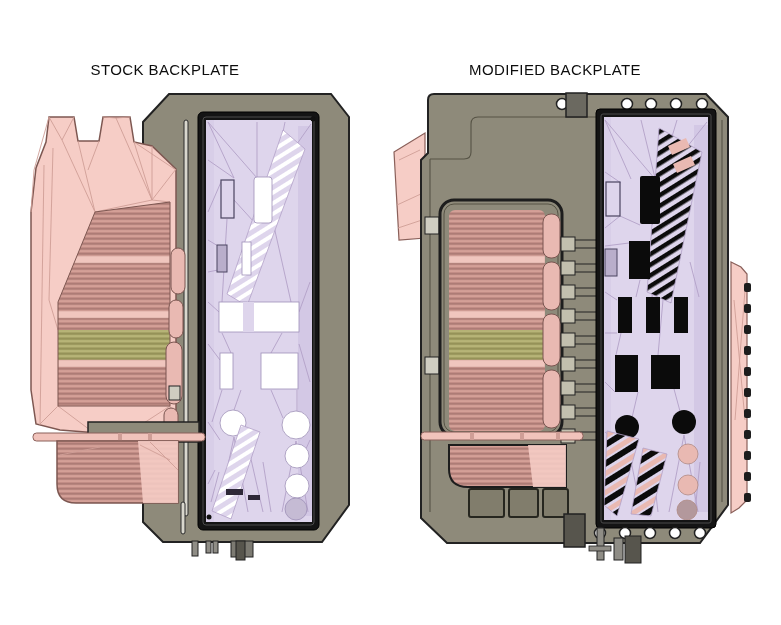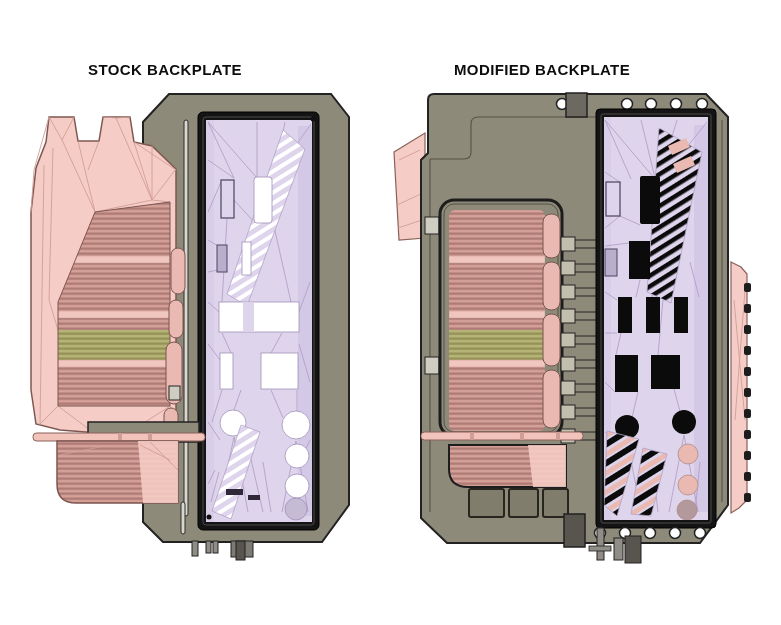--- a/index.html
+++ b/index.html
@@ -1,21 +1,21 @@
 <!DOCTYPE html>
 <html style="--background: #ffffff; --title-ink: #0d0d0d; --ink: #222222; --olive: #8e8a7a; --olive-dark: #6f6c5e; --olive-light: #c2bfae; --olive-clip: #cfcdc1; --olive-slot: #817d6c; --fin-base: #c28d86; --fin-light: #dca89f; --fin-dark: #9f716b; --fin-olive: #a5a266; --fin-olive-light: #bfbc7e; --fin-olive-dark: #8a874f; --pink-light: #f6cdc6; --pink-rod: #f1c3bb; --pink-line: #8a605a; --pink-facet: #cf9e96; --capsule: #e9b9b2; --divider: #f0c6be; --lavender: #ded5ec; --lavender-dark: #cfc2e2; --mesh-line: #b2a1c8; --mesh-edge: #9e90b8; --mesh-outline: #4a4460; --frame-black: #141414; --cut-black: #0b0b0b; --cut-grey: #b9aecb; --white: #ffffff; --pin-grey: #8f8d86; --pin-dark: #57554d; --tab-dark: #6b6960; --bump-black: #1c1c1c; --hatch-dash: #2e2838; --slot-light: #d9d7cd;"><head>
 <meta charset="utf-8">
 <style>
   html,body{margin:0;padding:0;background:var(--background,#fff);}
   body{width:781px;height:625px;position:relative;overflow:hidden;
        font-family:"Liberation Sans", sans-serif;}
-  .fig-title{position:absolute;font-weight:bold;font-size:15px;letter-spacing:.4px;
+  .fig-title{position:absolute;font-weight:normal;font-size:15px;letter-spacing:.4px;
        color:var(--title-ink,#0d0d0d);text-align:center;white-space:nowrap;}
   #stock-title{left:20px;top:61px;width:290px;}
-  #modified-title{left:407px;top:61px;width:270px;}
+  #modified-title{left:420px;top:61px;width:270px;}
   svg{position:absolute;left:0;top:0;}
   .ln{fill:none;stroke:var(--mesh-line);stroke-width:1;opacity:.9;}
   .facet{fill:none;stroke:var(--pink-facet);stroke-width:.9;}
   .inner-line{fill:none;stroke:#565345;stroke-width:1.1;}
 </style>
 </head>
 <body>
 
 <div class="fig-title" id="stock-title">STOCK BACKPLATE</div>
 <div class="fig-title" id="modified-title">MODIFIED BACKPLATE</div>

